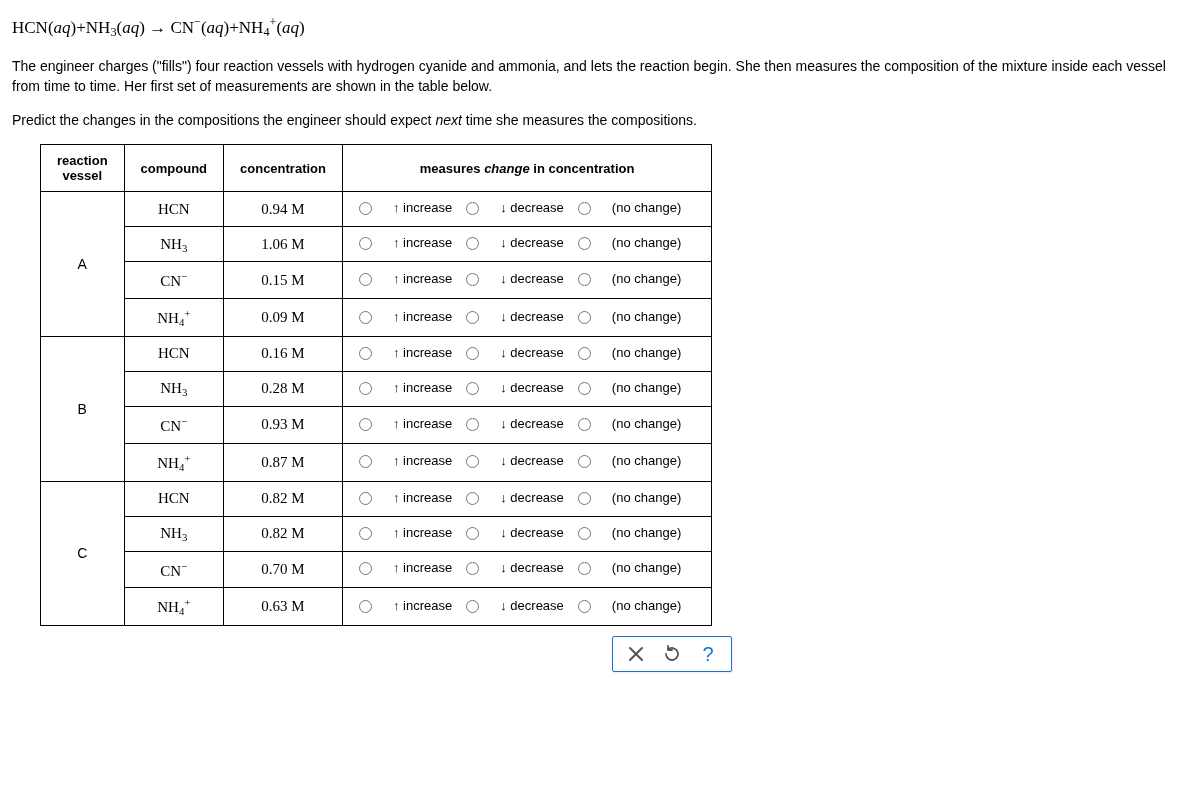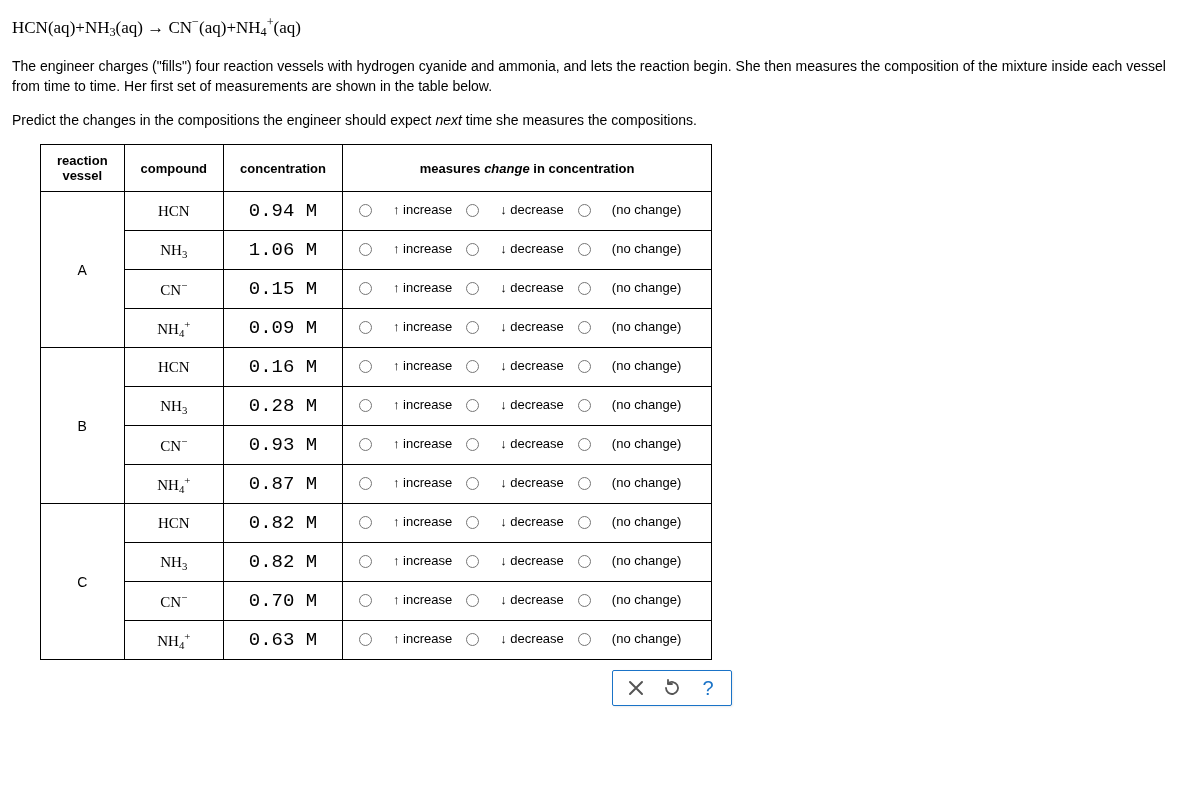--- a/index.html
+++ b/index.html
@@ -12,39 +12,39 @@
       background: #fff;
     }
     .intro p { margin: 6px 0 14px 0; line-height: 1.45; }
     .equation {
       font-family: "Times New Roman", Times, serif;
       font-size: 17px;
       margin: 8px 0 16px 42px;
     }
     sub { font-size: 0.72em; vertical-align: -0.25em; }
     sup { font-size: 0.72em; vertical-align: 0.55em; }
-    .ital { }
+    .ital { font-style: italic; }
     .plain { font-style: normal; }
     .serif { font-family: "Times New Roman", Times, serif; }
     table.reaction {
       border-collapse: collapse;
       margin-top: 6px;
       margin-left: 28px;
     }
     table.reaction th, table.reaction td {
       border: 1px solid #000;
       padding: 8px 16px;
       text-align: center;
       vertical-align: middle;
     }
     table.reaction th { font-weight: bold; font-size: 13px; }
     table.reaction th .thlabel { display: inline-block; }
     td.vesselcell { width: 80px; }
     td.compcell { font-family: "Times New Roman", Times, serif; font-size: 15px; width: 96px; }
-    td.conccell { font-family: Liberation Mono, monospace; font-size: 19px; width: 110px; }
+    td.conccell { font-family: Liberation Serif, serif; font-size: 15px; width: 110px; }
     td.changecell { text-align: left; padding: 6px 10px; white-space: nowrap; width: 330px; }
     .rlabel { display: inline-flex; align-items: flex-end; margin-right: 14px; font-size: 13px; cursor: pointer; gap: 16px; }
     .rlabel input[type="radio"] { margin: 0 5px 0 0; width: 13px; height: 13px; }
     .bottombar {
       display: flex;
       justify-content: flex-end;
       align-items: center;
       gap: 18px;
       width: 120px;
       padding: 6px 14px;

